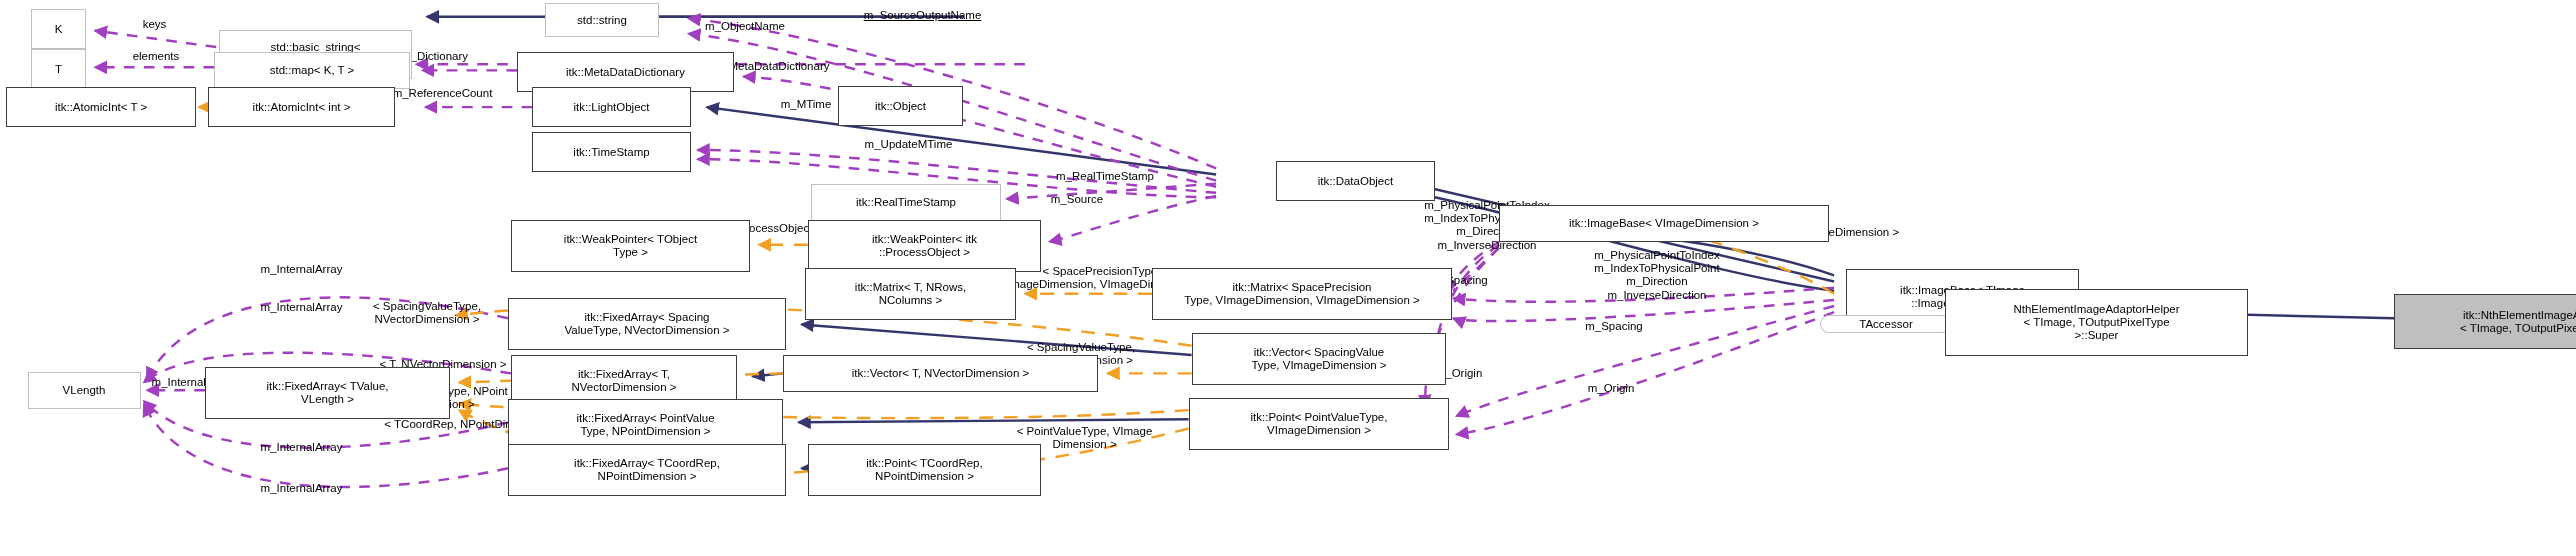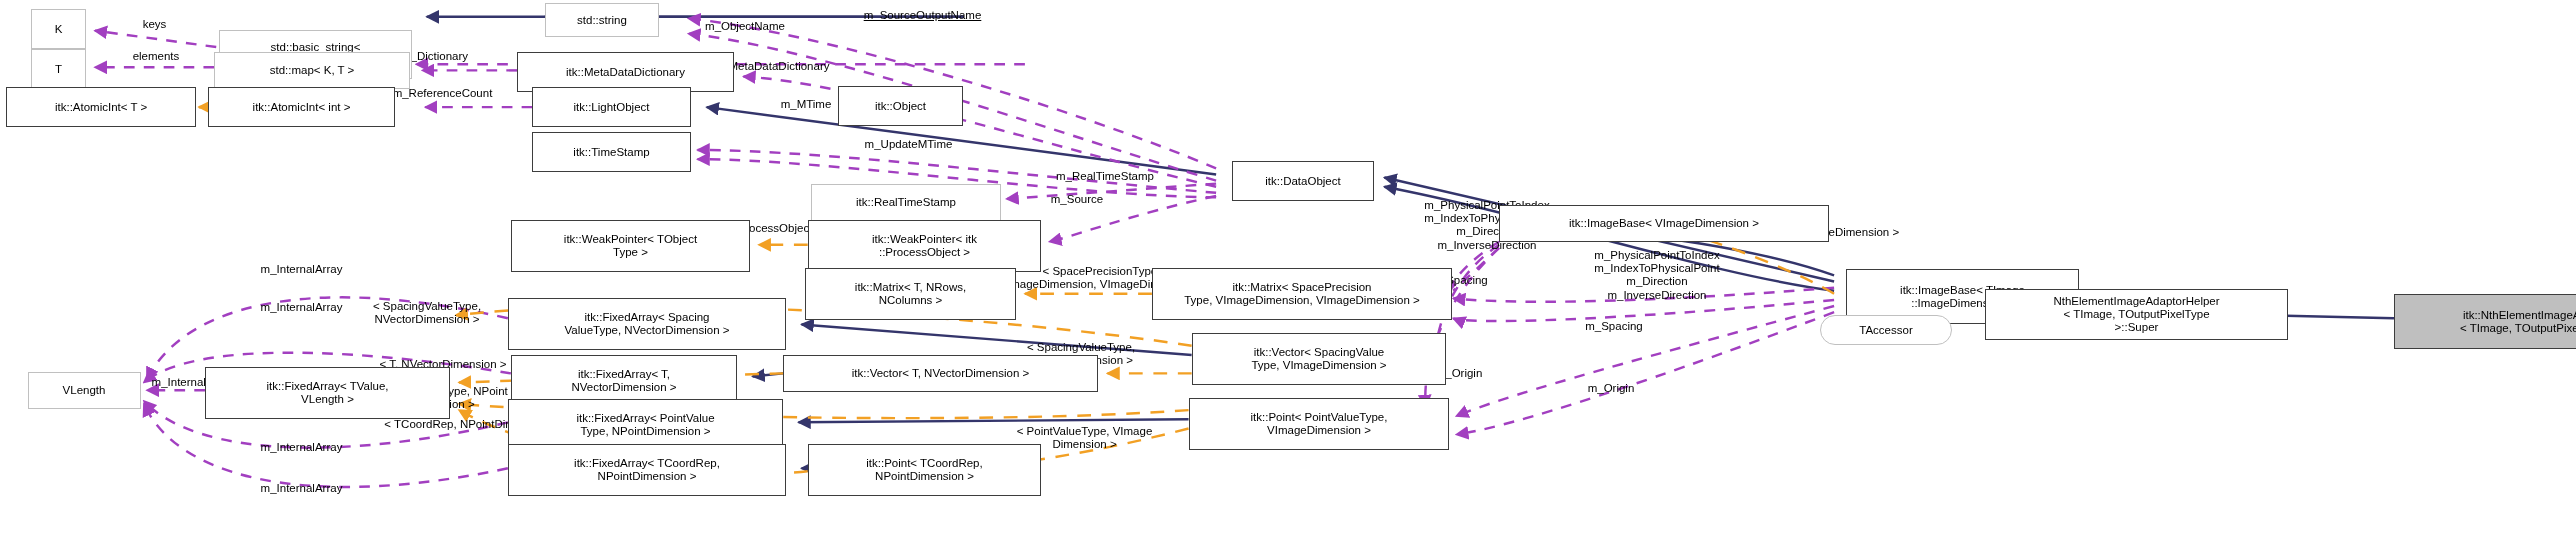--- a/index.html
+++ b/index.html
@@ -152,21 +152,21 @@
       <div class="node solid" style="left: 532px; top: 87px; width: 159px; height: 40px;">itk::LightObject</div>
       <div class="node solid" style="left: 532px; top: 132px; width: 159px; height: 40px;">itk::TimeStamp</div>
       <div class="node solid" style="left: 838px; top: 86px; width: 125px; height: 40px;">itk::Object</div>
       <div class="node light" style="left: 811px; top: 184px; width: 190px; height: 37px;">itk::RealTimeStamp</div>
       <div class="node solid" style="left: 511px; top: 220px; width: 239px; height: 52px;">itk::WeakPointer&lt; TObject
 Type &gt;</div>
       <div class="node solid" style="left: 808px; top: 220px; width: 233px; height: 52px;">itk::WeakPointer&lt; itk
 ::ProcessObject &gt;</div>
       <div class="node solid" style="left: 805px; top: 268px; width: 211px; height: 52px;">itk::Matrix&lt; T, NRows,
 NColumns &gt;</div>
-      <div class="node solid" style="left: 1232px; top: 161px; width: 142px; height: 40px;">itk::DataObject</div>
+      <div class="node solid" style="left: 1276px; top: 161px; width: 159px; height: 40px;">itk::DataObject</div>
       <div class="node solid" style="left: 1152px; top: 268px; width: 300px; height: 52px;">itk::Matrix&lt; SpacePrecision
 Type, VImageDimension, VImageDimension &gt;</div>
       <div class="node solid" style="left: 508px; top: 298px; width: 278px; height: 52px;">itk::FixedArray&lt; Spacing
 ValueType, NVectorDimension &gt;</div>
       <div class="node solid" style="left: 511px; top: 355px; width: 226px; height: 52px;">itk::FixedArray&lt; T,
 NVectorDimension &gt;</div>
       <div class="node solid" style="left: 508px; top: 399px; width: 275px; height: 52px;">itk::FixedArray&lt; PointValue
 Type, NPointDimension &gt;</div>
       <div class="node solid" style="left: 508px; top: 444px; width: 278px; height: 52px;">itk::FixedArray&lt; TCoordRep,
 NPointDimension &gt;</div>
@@ -176,22 +176,22 @@
       <div class="node solid" style="left: 783px; top: 355px; width: 315px; height: 37px;">itk::Vector&lt; T, NVectorDimension &gt;</div>
       <div class="node solid" style="left: 808px; top: 444px; width: 233px; height: 52px;">itk::Point&lt; TCoordRep,
 NPointDimension &gt;</div>
       <div class="node solid" style="left: 1192px; top: 333px; width: 254px; height: 52px;">itk::Vector&lt; SpacingValue
 Type, VImageDimension &gt;</div>
       <div class="node solid" style="left: 1189px; top: 398px; width: 260px; height: 52px;">itk::Point&lt; PointValueType,
 VImageDimension &gt;</div>
       <div class="node solid" style="left: 1499px; top: 205px; width: 330px; height: 37px;">itk::ImageBase&lt; VImageDimension &gt;</div>
       <div class="node solid" style="left: 1834px; top: 269px; width: 233px; height: 55px; margin-left: 12px;">itk::ImageBase&lt; TImage
 ::ImageDimension &gt;</div>
-      <div class="node light" style="left: 1820px; top: 315px; width: 132px; height: 30px; border-radius: 16px;">TAccessor</div>
-      <div class="node solid" style="left: 1985px; top: 289px; width: 303px; height: 51px;">NthElementImageAdaptorHelper
+      <div class="node light" style="left: 1820px; top: 315px; width: 132px; height: 18px; border-radius: 16px;">TAccessor</div>
+      <div class="node solid" style="left: 1945px; top: 289px; width: 303px; height: 67px;">NthElementImageAdaptorHelper
 &lt; TImage, TOutputPixelType
 &gt;::Super</div>
       <div class="node filled" style="left: 2394px; top: 294px; width: 288px; height: 55px;">itk::NthElementImageAdaptor
 &lt; TImage, TOutputPixelType &gt;</div>
     </div>
   <div id="labels-layer">
       <div class="edge-label" style="left: 121px; top: 18.4px; width: 67px;">keys</div>
       <div class="edge-label" style="left: 107px; top: 50px; width: 98px;">elements</div>
       <div class="edge-label" style="left: 121px; top: 89px; width: 76px;">&lt; int &gt;</div>
       <div class="edge-label" style="left: 364px; top: 50px; width: 141px;">m_Dictionary</div>

